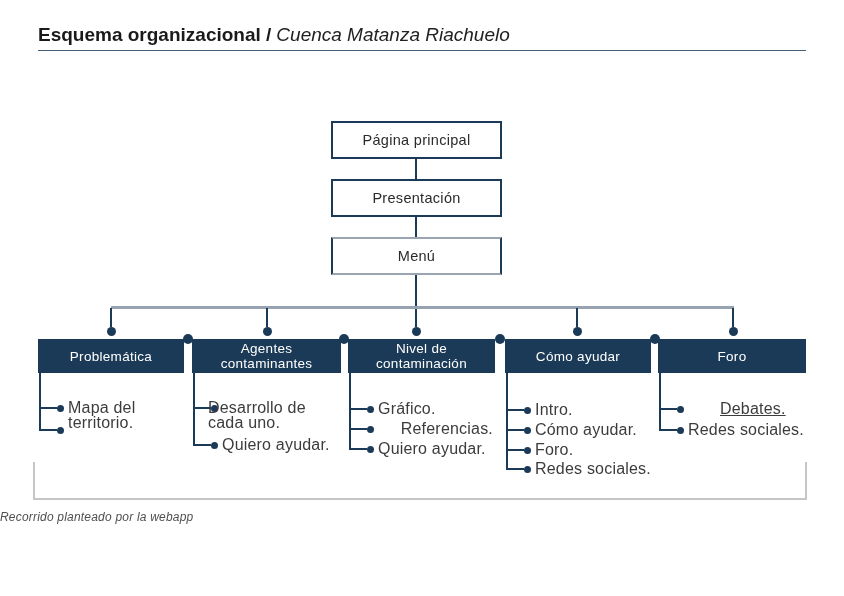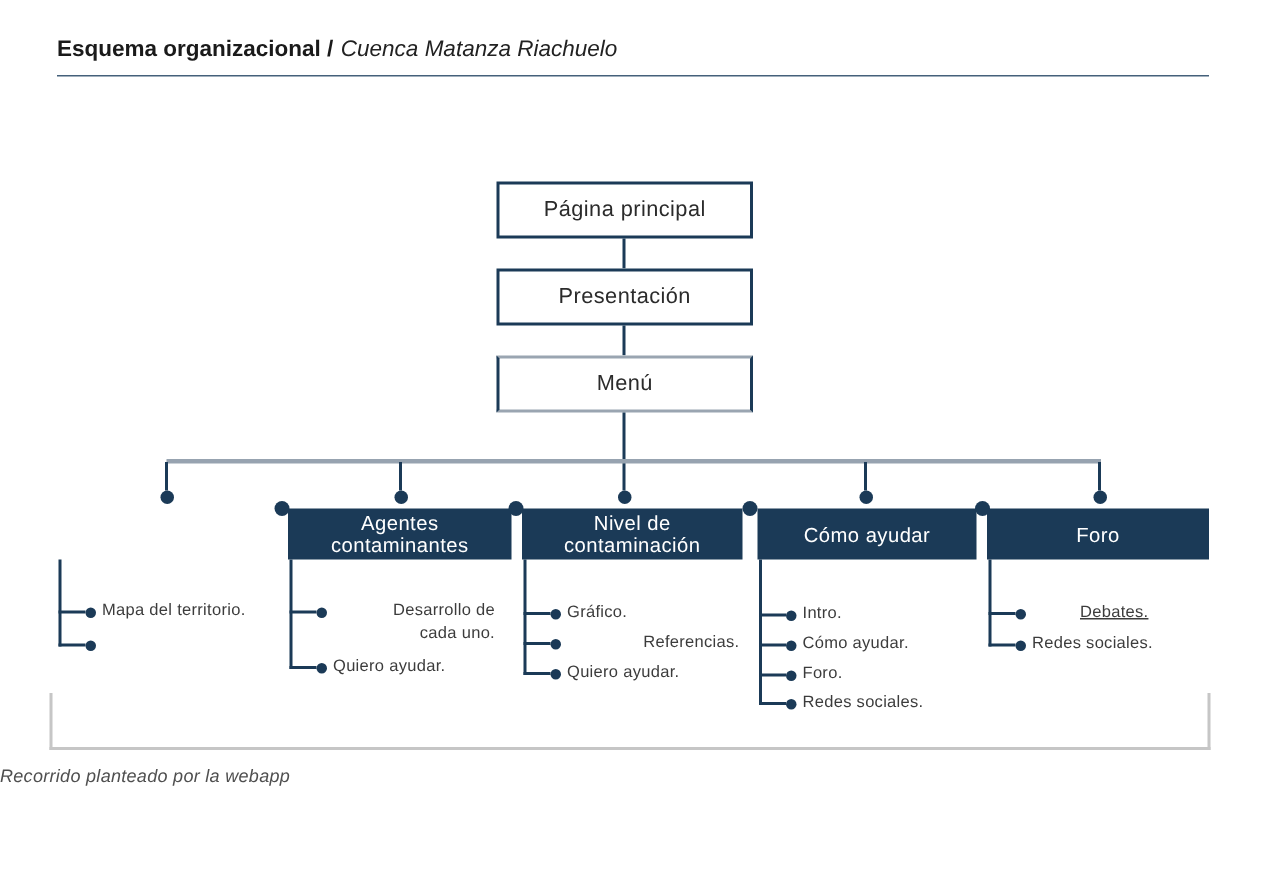--- a/index.html
+++ b/index.html
@@ -1,41 +1,41 @@
 <!DOCTYPE html>
 <html><head>
 <meta charset="utf-8">
 <style>
   html,body{margin:0;padding:0;background:#ffffff;}
   .page{
     position:relative;width:844px;height:596px;background:#ffffff;overflow:hidden;
     font-family:"Liberation Sans", sans-serif;color:#2e2e2e;
   }
   
-  .hdr{position:absolute;left:38px;top:24px;font-size:15px;white-space:nowrap;}
+  .hdr{position:absolute;left:38px;top:24px;font-size:19px;white-space:nowrap;}
   .hdr .t-bold{font-weight:bold;color:#1a1a1a;}
   .hdr .t-italic{font-style:italic;color:#222222;margin-left:5px;}
   .hdr-rule{position:absolute;left:38px;top:50px;width:768px;height:0;border-top:1.5px solid #44607a;}
   .node{
     position:absolute;width:171px;height:38px;box-sizing:border-box;
     border:2px solid #1b3a57;background:#ffffff;display:flex;align-items:center;justify-content:center;
     font-size:14.5px;letter-spacing:.3px;color:#2b2b2b;
   }
   .node.menu{border-top-color:#9aa5b1;border-bottom-color:#9aa5b1;}
   .vline{position:absolute;width:2px;background:#1b3a57;}
   .grayline{position:absolute;height:3px;background:#97a3b0;}
   .dot{position:absolute;border-radius:50%;background:#1b3a57;}
   .bbox{
     position:absolute;top:339px;height:34px;box-sizing:border-box;background:#1b3a57;
     color:#ffffff;display:flex;align-items:center;justify-content:center;text-align:center;
     font-size:13.5px;line-height:15px;letter-spacing:.3px;white-space:pre-line;
   }
   .stub{position:absolute;height:2px;background:#1b3a57;}
   .btext{
-    position:absolute;font-size:11px;line-height:15px;color:#3c3c3c;
+    position:absolute;font-size:16px;line-height:15px;color:#3c3c3c;
     white-space:pre-line;letter-spacing:.2px;
   }
   .bracket{
     position:absolute;left:33px;top:462px;width:774px;height:38px;box-sizing:border-box;
     border-left:2px solid #c6c6c6;border-right:2px solid #c6c6c6;border-bottom:2px solid #c6c6c6;
   }
   .caption{
     position:absolute;left:0;top:510px;width:844px;
     font-size:12px;font-style:italic;color:#4f4f4f;letter-spacing:.2px;
   }
@@ -67,38 +67,39 @@
   <div class="dot" style="left:262.5px;top:326.5px;width:9px;height:9px;"></div>
   <div class="dot" style="left:411.5px;top:326.5px;width:9px;height:9px;"></div>
   <div class="dot" style="left:572.5px;top:326.5px;width:9px;height:9px;"></div>
   <div class="dot" style="left:728.5px;top:326.5px;width:9px;height:9px;"></div>
 
   <div class="dot" style="left:183px;top:334px;width:10px;height:10px;"></div>
   <div class="dot" style="left:339px;top:334px;width:10px;height:10px;"></div>
   <div class="dot" style="left:495px;top:334px;width:10px;height:10px;"></div>
   <div class="dot" style="left:650px;top:334px;width:10px;height:10px;"></div>
 
+  <div class="bbox" style="left:38px;width:146px;">Problemática</div>
   <div class="bbox" style="left:192px;width:149px;">Agentes
 contaminantes</div>
   <div class="bbox" style="left:348px;width:147px;">Nivel de
 contaminación</div>
   <div class="bbox" style="left:505px;width:146px;">Cómo ayudar</div>
   <div class="bbox" style="left:658px;width:148px;">Foro</div>
 
   <div class="vline" style="left:39px;top:373px;height:58px;"></div>
   <div class="stub" style="left:39px;top:407px;width:18px;"></div>
   <div class="dot" style="left:56.5px;top:404.5px;width:7px;height:7px;"></div>
   <div class="btext" style="left:68px;top:400px;width:122px;">Mapa del territorio.</div>
   <div class="stub" style="left:39px;top:429px;width:18px;"></div>
   <div class="dot" style="left:56.5px;top:426.5px;width:7px;height:7px;"></div>
 
   <div class="vline" style="left:193px;top:373px;height:73px;"></div>
   <div class="stub" style="left:193px;top:407px;width:18px;"></div>
   <div class="dot" style="left:210.5px;top:404.5px;width:7px;height:7px;"></div>
-  <div class="btext" style="left:220px;top:400px;width:110px;text-align:right;">Desarrollo de
+  <div class="btext" style="left:208px;top:400px;width:110px;">Desarrollo de
 cada uno.</div>
   <div class="stub" style="left:193px;top:444px;width:18px;"></div>
   <div class="dot" style="left:210.5px;top:441.5px;width:7px;height:7px;"></div>
   <div class="btext" style="left:222px;top:437px;width:110px;">Quiero ayudar.</div>
 
   <div class="vline" style="left:349px;top:373px;height:77px;"></div>
   <div class="stub" style="left:349px;top:408px;width:18px;"></div>
   <div class="dot" style="left:366.5px;top:405.5px;width:7px;height:7px;"></div>
   <div class="btext" style="left:378px;top:401px;width:115px;">Gráfico.</div>
   <div class="stub" style="left:349px;top:428px;width:18px;"></div>

